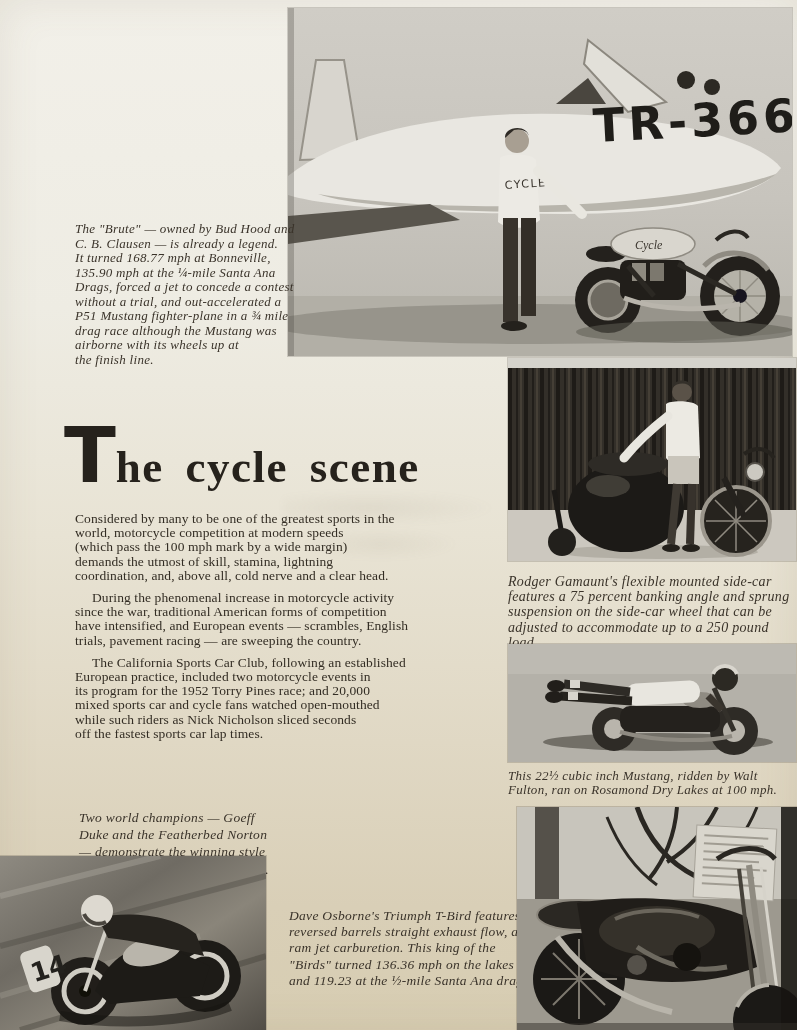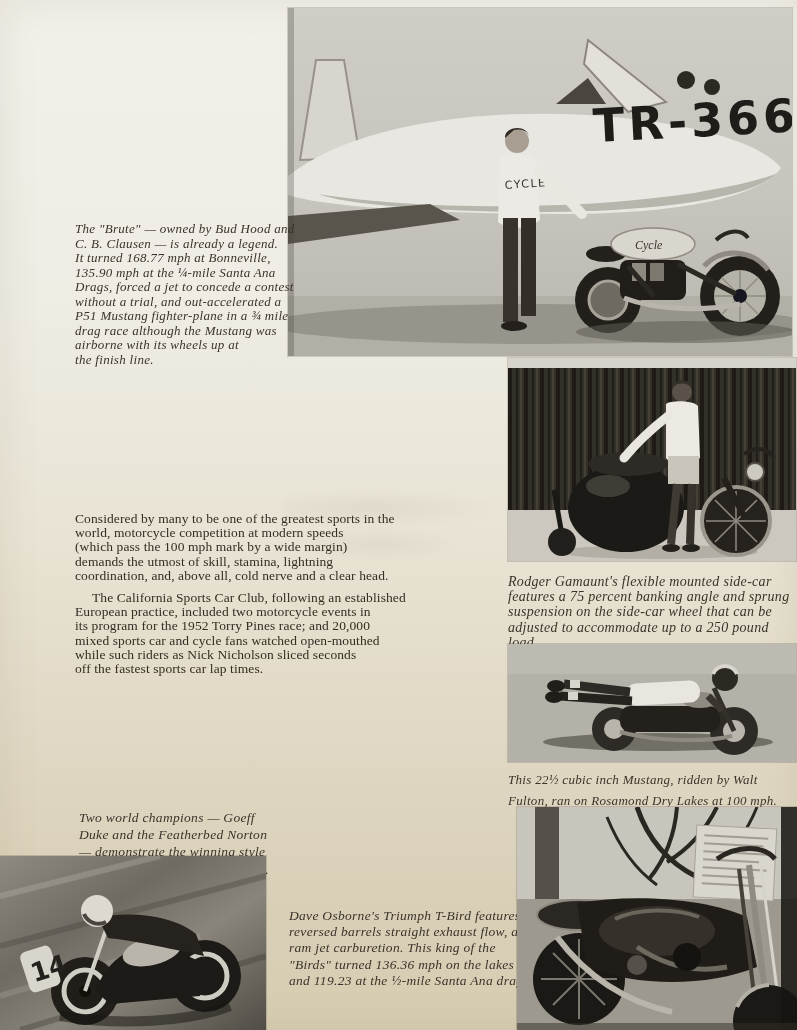--- a/index.html
+++ b/index.html
@@ -9,21 +9,21 @@
     box-shadow:inset 0 0 40px rgba(120,105,70,.12);
     font-family:"Liberation Serif",serif;
   }
   .photo{position:absolute;display:block;box-shadow:0 0 0 1px rgba(40,35,25,.18);}
   .cap{
     position:absolute;font-style:italic;color:#3a332a;white-space:pre-line;
     font-family:"Liberation Serif",serif;letter-spacing:.3px;
   }
   .cap-brute{left:75px;top:222px;width:268px;font-size:13px;line-height:14.5px;}
   .cap-sidecar{left:508px;top:567px;width:290px;font-size:14px;line-height:15.2px;margin-top:7px;}
-  .cap-mustang{left:508px;top:769px;width:290px;font-size:13px;line-height:21px;font-family:Liberation Serif, serif;}
+  .cap-mustang{left:508px;top:769px;width:290px;font-size:13px;line-height:14px;font-family:Liberation Serif, serif;}
   .cap-champions{left:79px;top:785px;width:238px;font-size:13.5px;line-height:17.2px;margin-top:24px;}
   .cap-osborne{left:289px;top:908px;width:248px;font-size:13.5px;line-height:16.2px;}
   .headline{position:absolute;left:64px;top:418px;color:#26221c;white-space:nowrap;}
   .hl-T{font-family:"DejaVu Sans",sans-serif;font-weight:900;font-size:76px;line-height:1;}
   .hl-rest{font-family:"Liberation Serif",serif;font-weight:700;font-size:45px;letter-spacing:1.5px;word-spacing:9px;}
   .bodytext{position:absolute;left:67px;top:504px;width:432px;}
   .bodytext p{margin:8px;font-size:13.5px;line-height:14.2px;color:#332d24;white-space:pre-line;letter-spacing:.1px;}
   .bodytext p.indent{text-indent:17px;}
   .ghost{position:absolute;pointer-events:none;filter:blur(3px);opacity:.5;}
   .ghost1{left:283px;top:490px;width:215px;height:36px;
@@ -106,27 +106,32 @@
 C. B. Clausen — is already a legend.
 It turned 168.77 mph at Bonneville,
 135.90 mph at the ¼-mile Santa Ana
 Drags, forced a jet to concede a contest
 without a trial, and out-accelerated a
 P51 Mustang fighter-plane in a ¾ mile
 drag race although the Mustang was
 airborne with its wheels up at
 the finish line.</div>
 
+  <div class="headline"><span class="hl-T">T</span><span class="hl-rest">he cycle scene</span></div>
 
   <div class="bodytext">
     <p>Considered by many to be one of the greatest sports in the
 world, motorcycle competition at modern speeds
 (which pass the 100 mph mark by a wide margin)
 demands the utmost of skill, stamina, lightning
 coordination, and, above all, cold nerve and a clear head.</p>
+    <p class="indent">During the phenomenal increase in motorcycle activity
+since the war, traditional American forms of competition
+have intensified, and European events — scrambles, English
+trials, pavement racing — are sweeping the country.</p>
     <p class="indent">The California Sports Car Club, following an established
 European practice, included two motorcycle events in
 its program for the 1952 Torry Pines race; and 20,000
 mixed sports car and cycle fans watched open-mouthed
 while such riders as Nick Nicholson sliced seconds
 off the fastest sports car lap times.</p>
   </div>
 
   <svg class="photo" style="left:508px;top:358px" width="288" height="203" viewBox="0 0 288 203">
     <defs>

